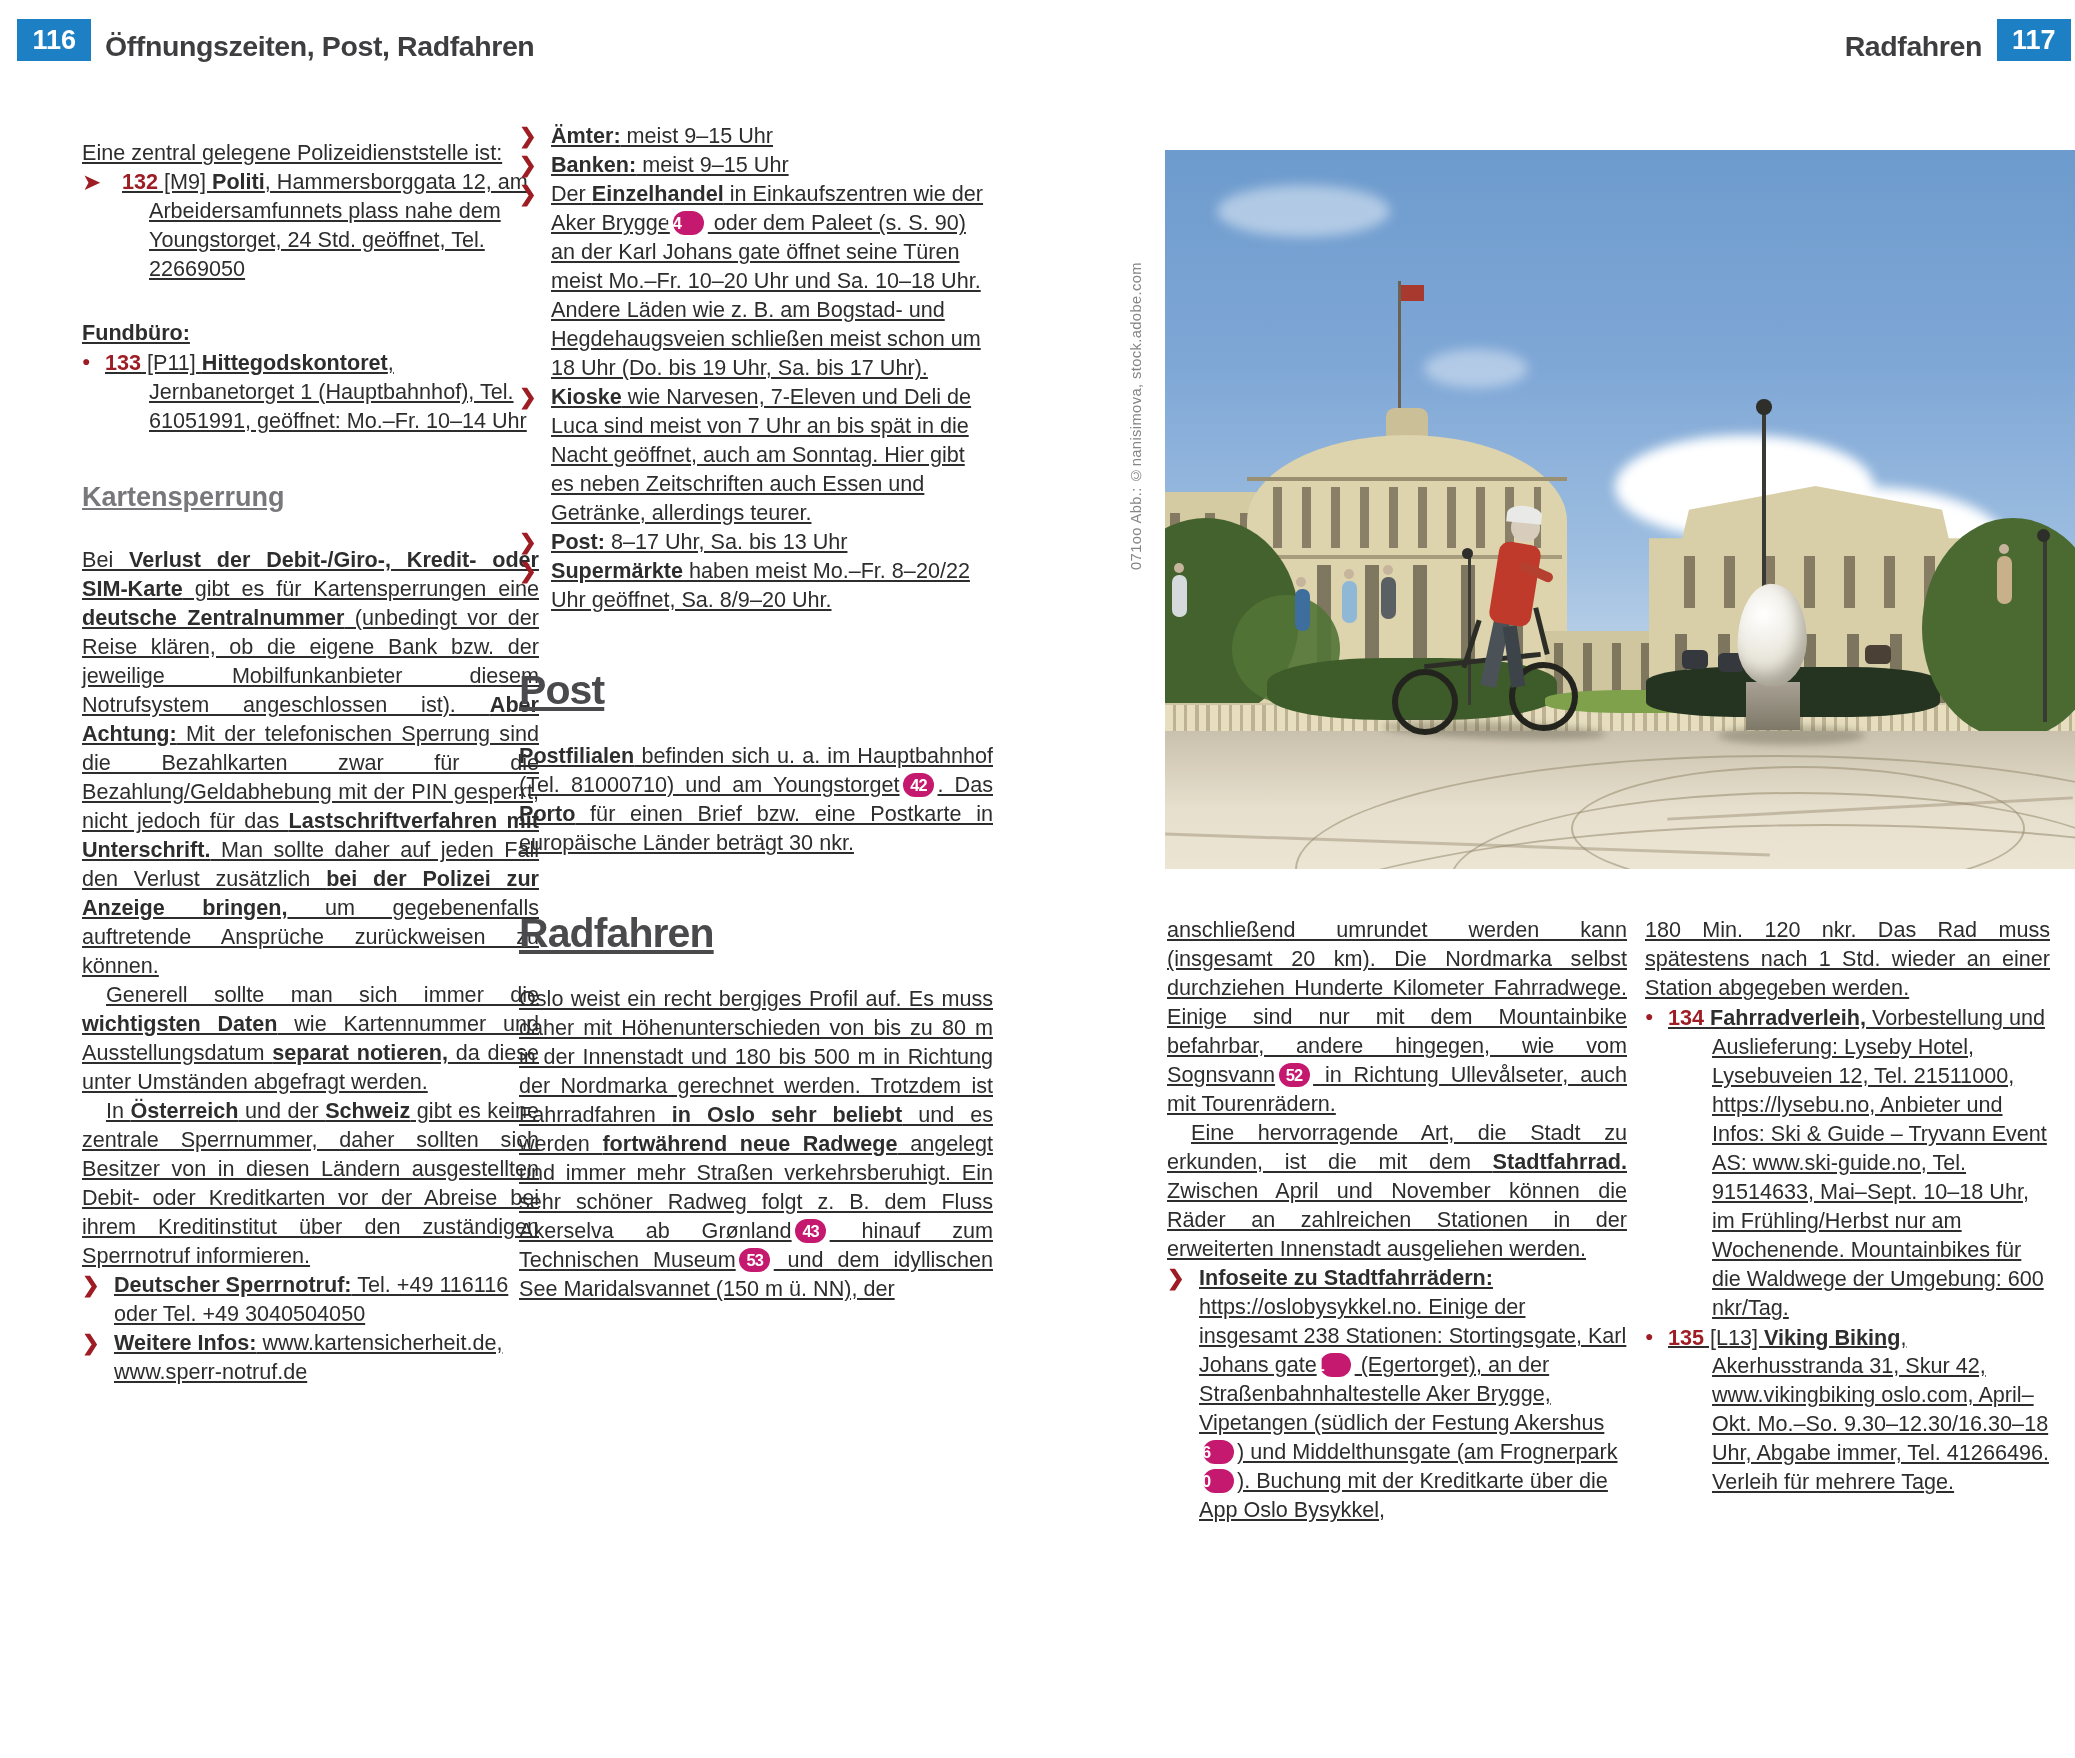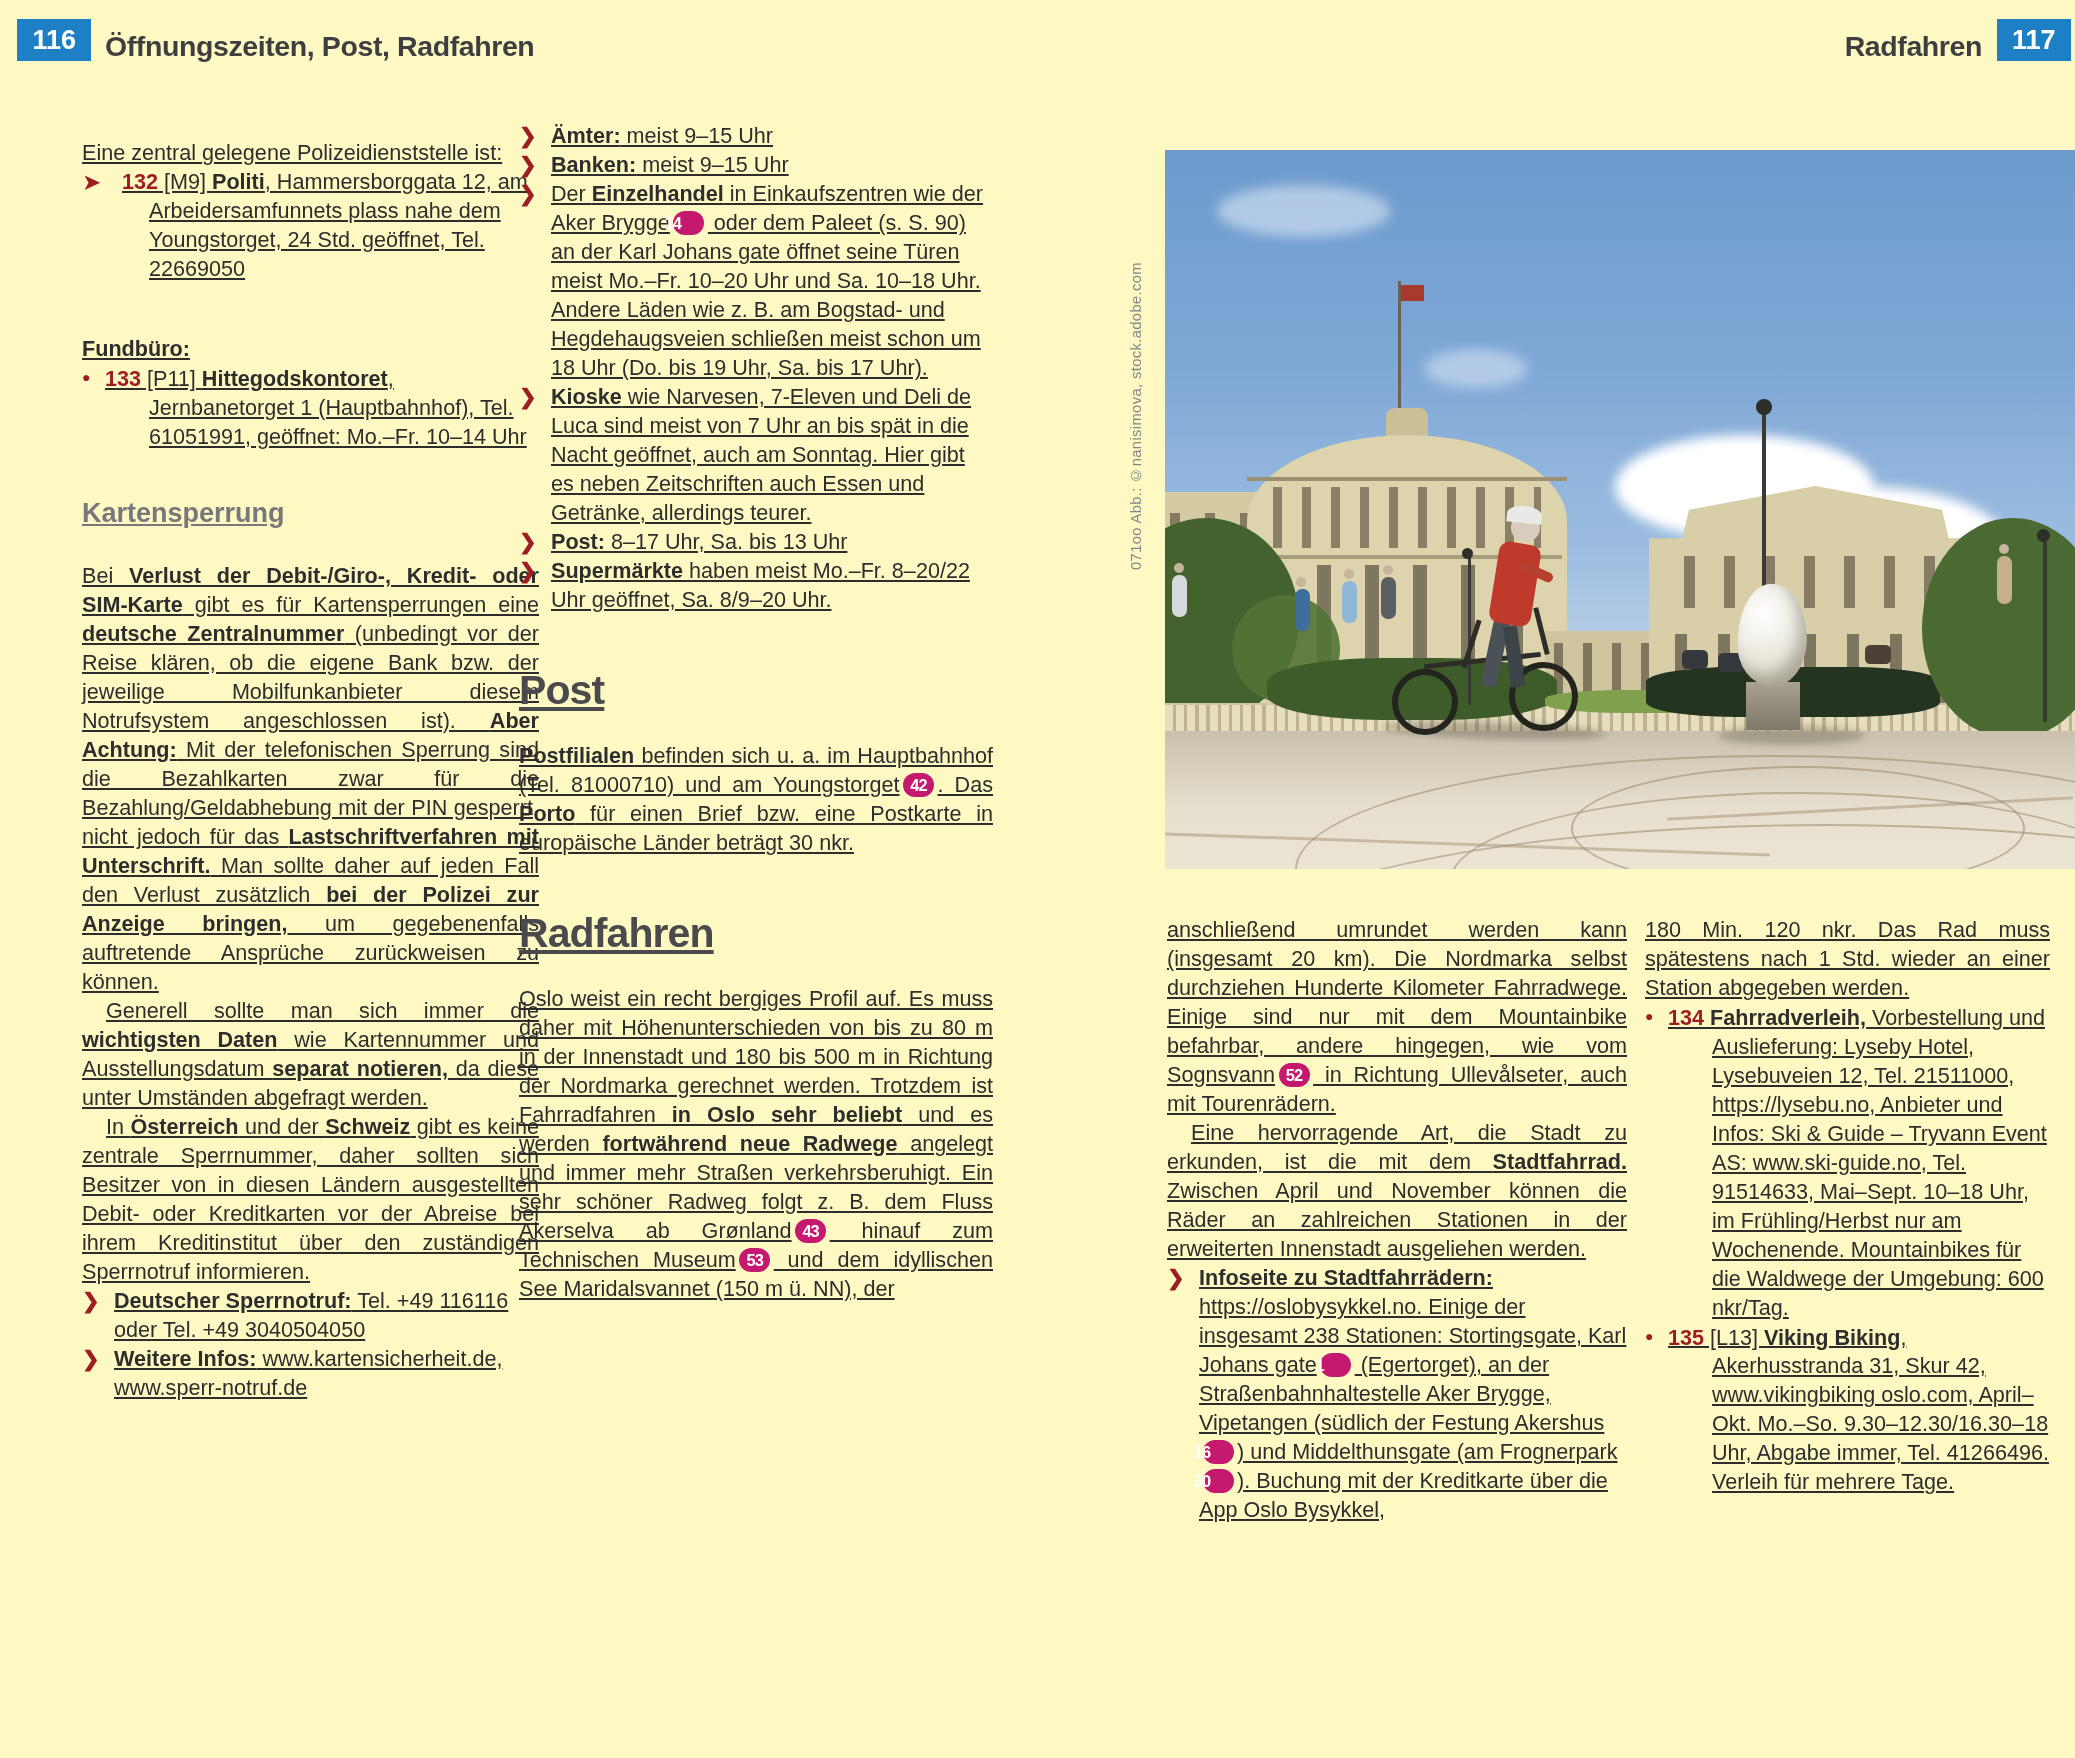--- a/index.html
+++ b/index.html
@@ -1,35 +1,35 @@
 <!DOCTYPE html>
 <html style="font-size:14px"><head>
 <meta charset="utf-8">
 <style>
   html,body{margin:0;padding:0;background:#e9e9e7;}
-  .page{position:relative;width:2075px;height:1759px;background:#fef9c3;overflow:hidden;
+  .page{position:relative;width:2075px;height:1759px;background:#ffffff;overflow:hidden;
         font-family:"Liberation Sans",sans-serif;color:#2d2d2d;}
   
   .pagenum-box{position:absolute;top:19px;width:74px;height:42px;background:#1e80c4;
         color:#fff;font-weight:bold;font-size:27px;display:flex;align-items:center;justify-content:center;}
   .pagenum-box.left{left:17.3px;}
   .pagenum-box.right{right:4.3px;}
   .running-title{position:absolute;top:24px;font-size:28.5px;font-weight:bold;color:#3e3e40;letter-spacing:-0.4px;margin-top:6px;}
   .running-title.left{left:105px;}
   .running-title.right{right:93px;}
   
   .col{position:absolute;font-size:21.6px;line-height:29px;}
   .col1{left:82px;top:138px;width:457px;}
   .col2{left:519px;top:121px;width:474px;}
   .p117c1{left:1167px;top:915px;width:460px;}
   .p117c2{left:1645px;top:915px;width:405px;}
   .blk{margin:0;text-decoration:underline;}
   .para,.para-ind{text-align:justify;}
   .para-ind{text-indent:24px;}
-  .label{margin-top:51px;font-weight:bold;}
+  .label{margin-top:35px;font-weight:bold;}
   .h1{font-size:41px;line-height:43px;font-weight:bold;color:#4a4a4c;letter-spacing:-0.9px;margin:0 0 29px 0;}
   .blk.h1:not(:first-child){margin-top:55px;}
   .h2{font-size:27px;line-height:29px;font-weight:bold;color:#77777c;margin:48px 0 33px 0;}
   .bullet{padding-left:32px;text-indent:-32px;text-align:left;}
   .entry{padding-left:67px;text-indent:-67px;text-align:left;}
   .b{font-weight:bold;}
   .r{color:#9e1c23;}
   .i{font-style:italic;}
   .ic{display:inline-block;text-indent:0;color:#9e1c23;}
   .ic-chev{width:32px;font-weight:bold;font-size:21px;}

